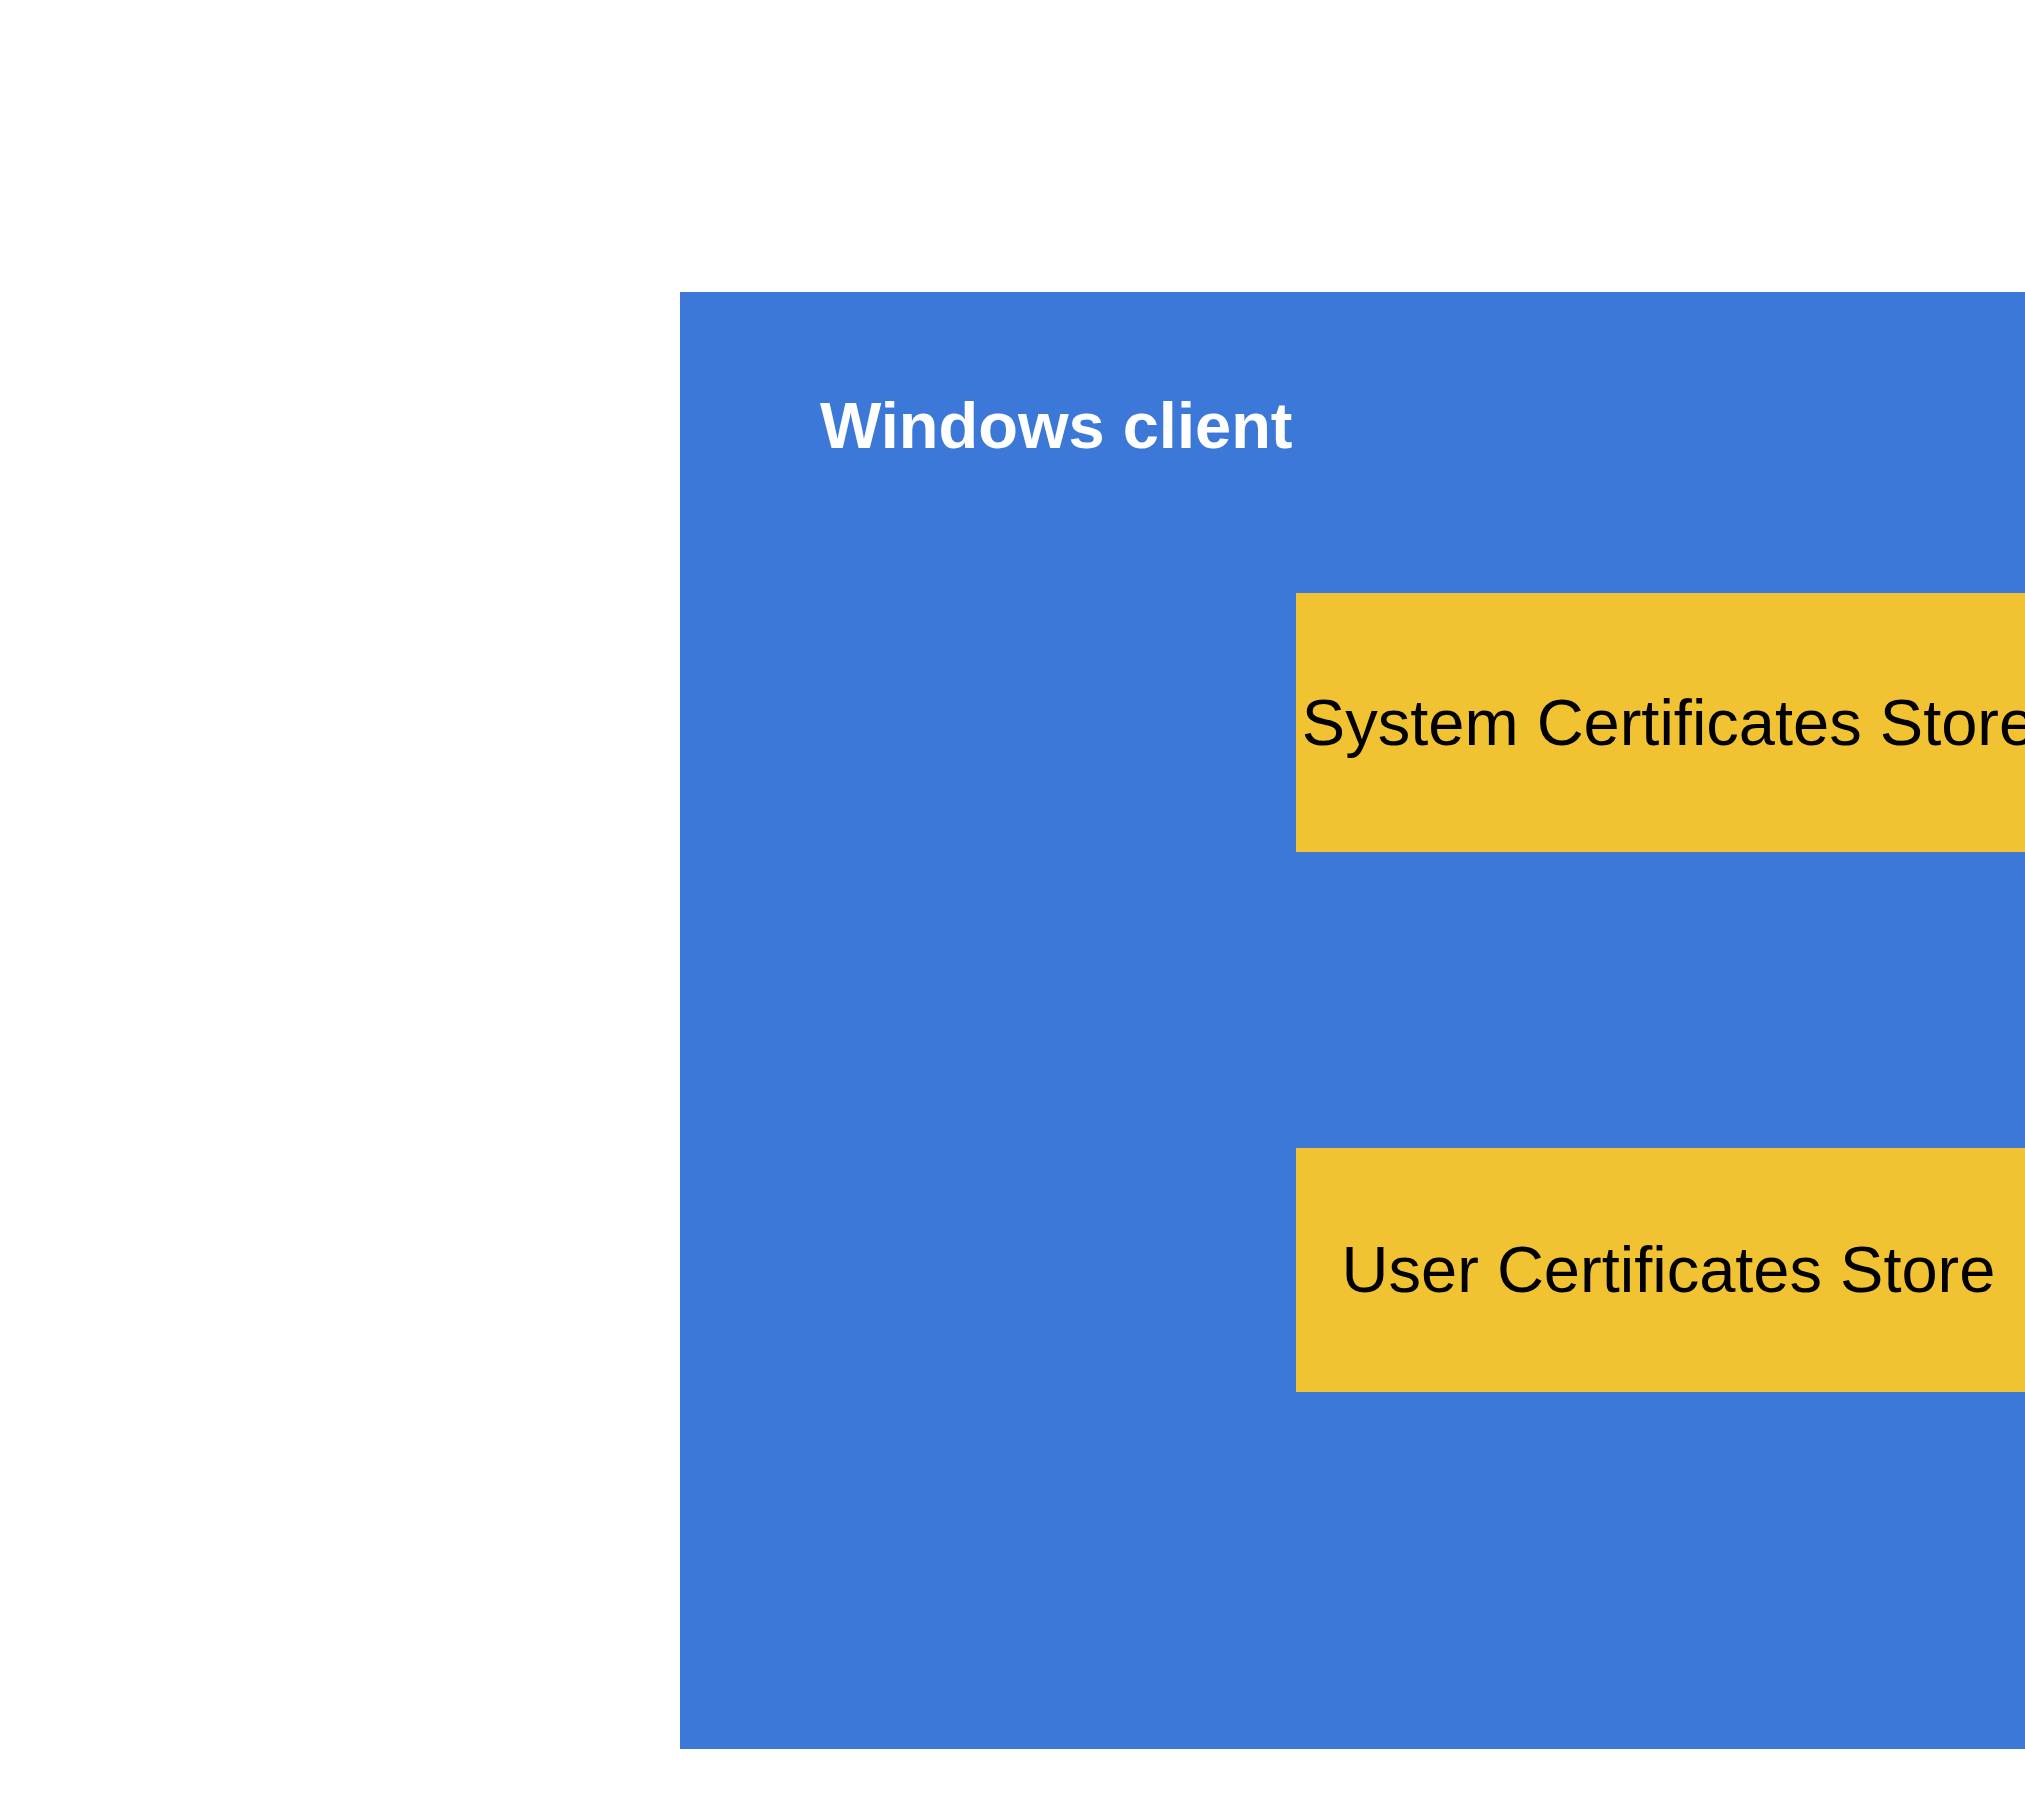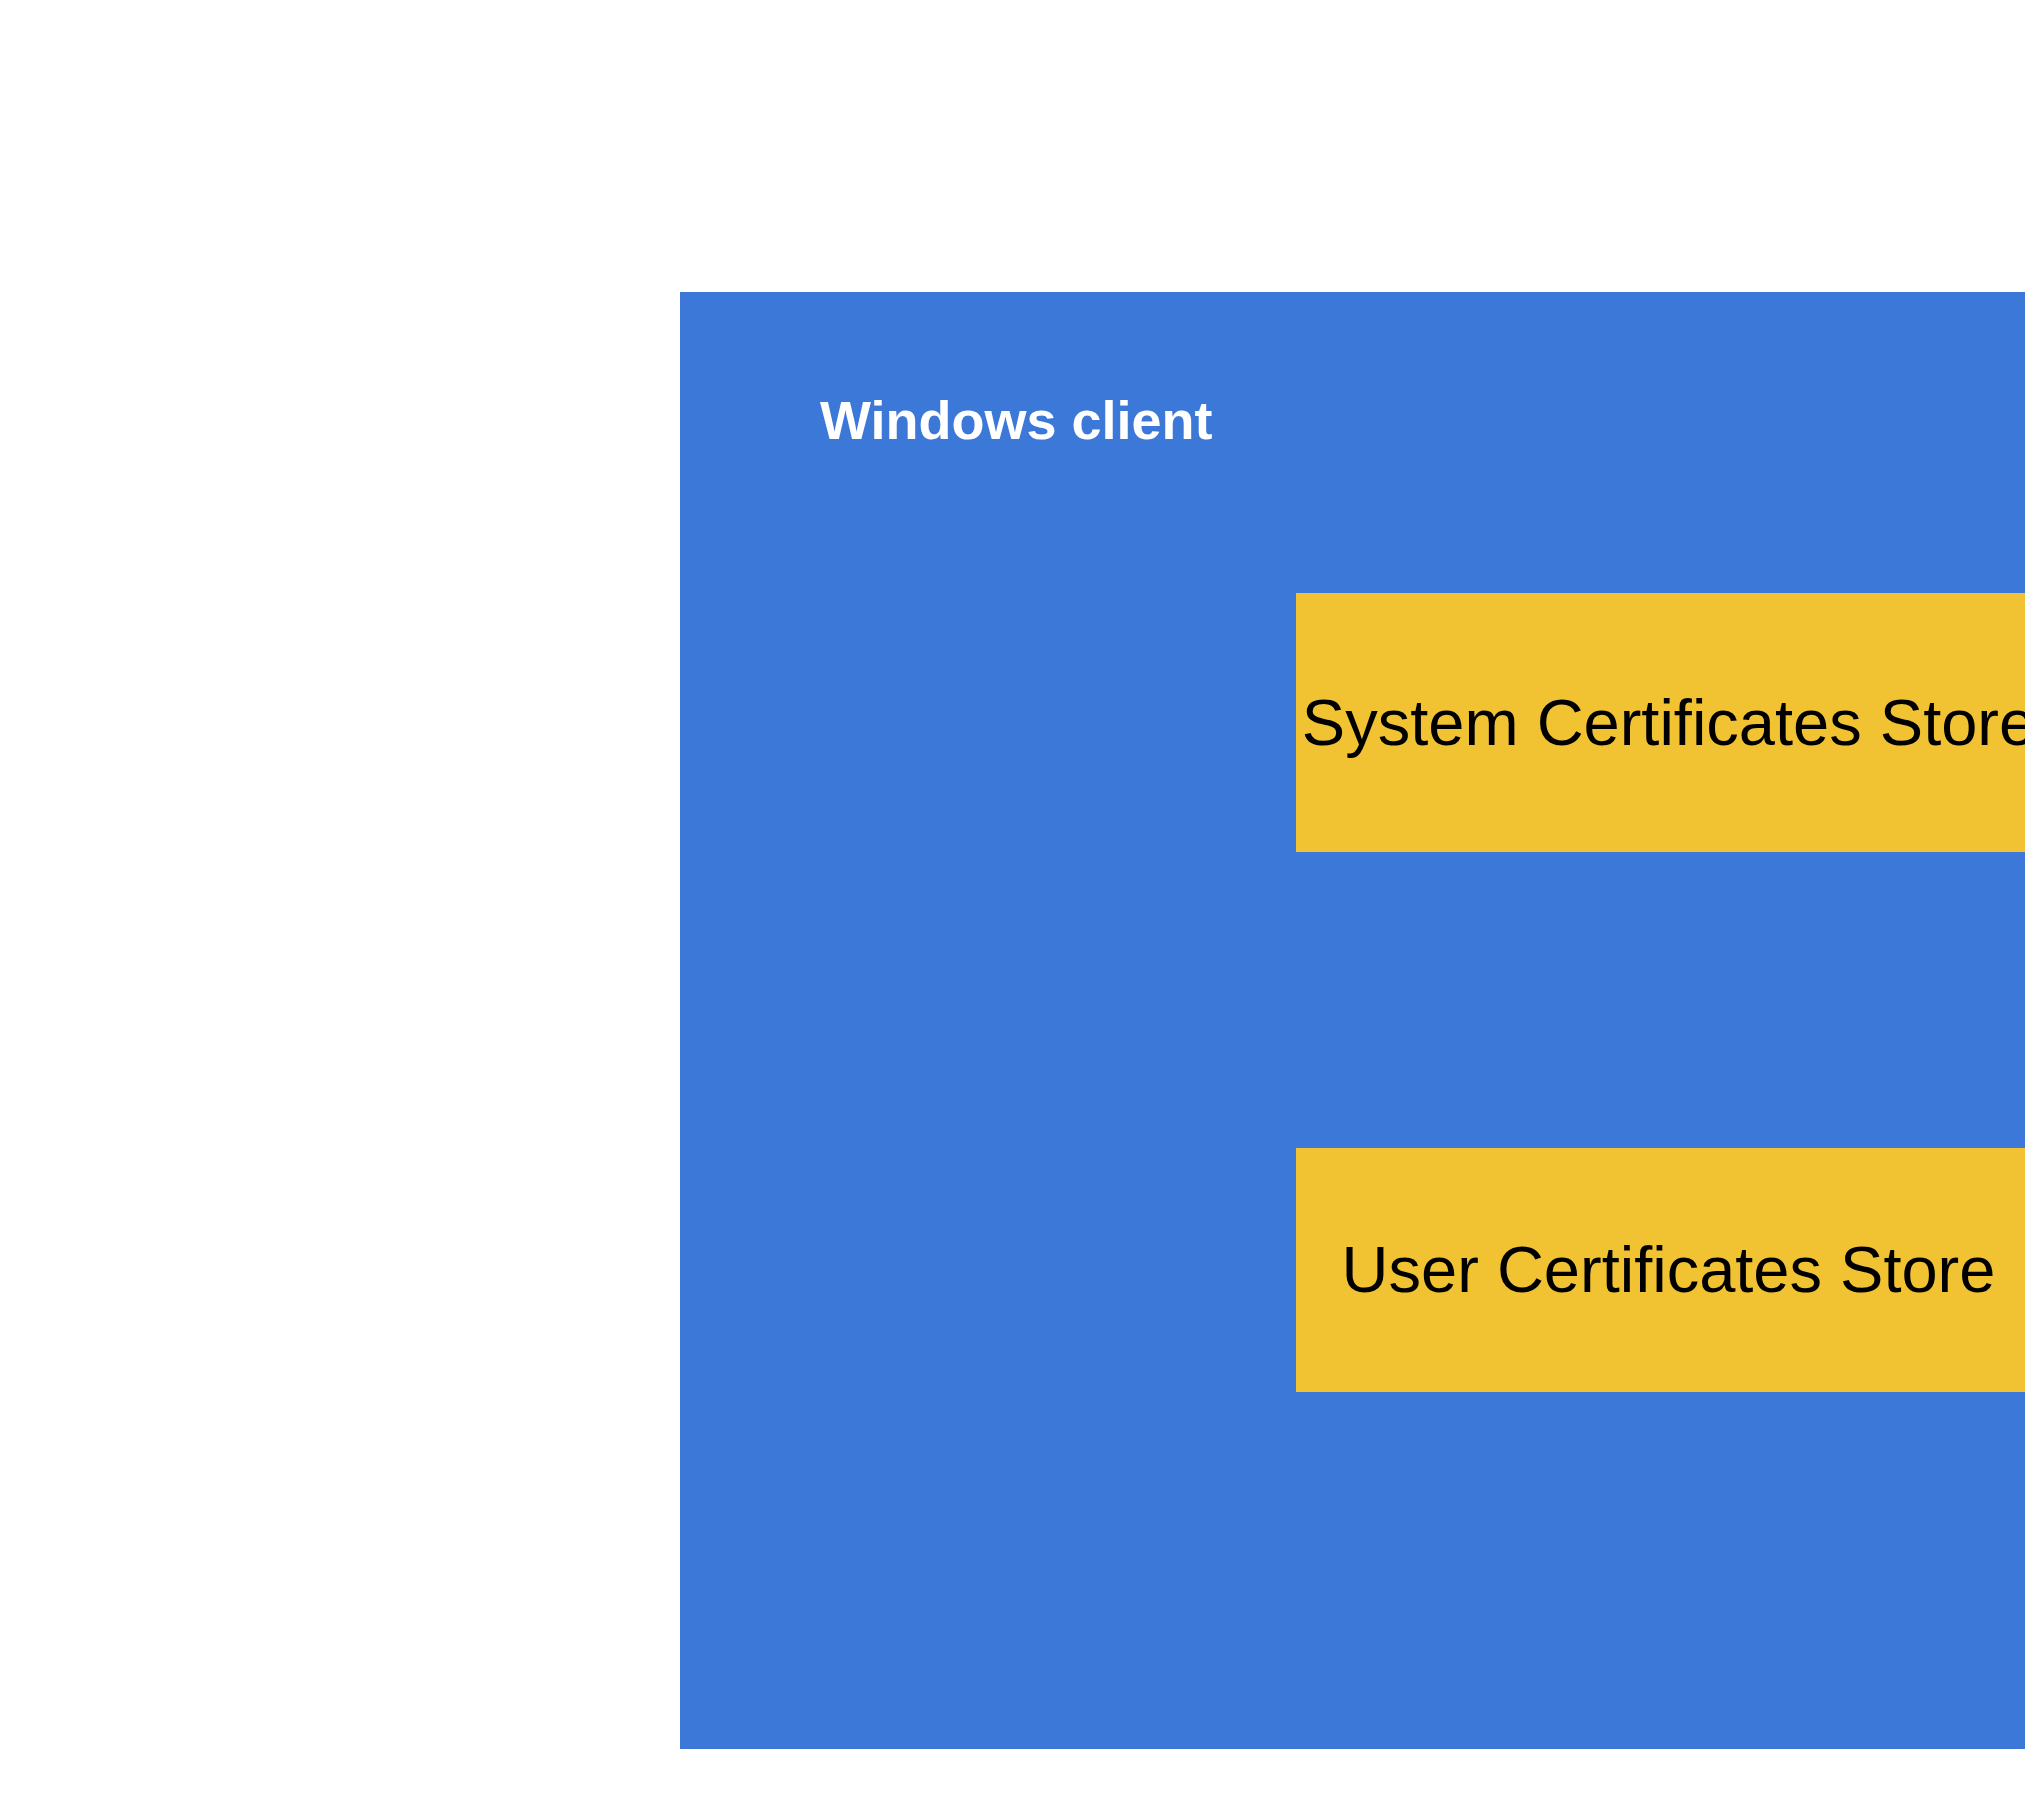--- a/index.html
+++ b/index.html
@@ -25,21 +25,21 @@
     left: 680px;
     top: 292px;
     width: 1458px;
     height: 1457px;
     background: #3c78d8;
   }
   .container-title {
     position: absolute;
     left: 820px;
     top: 393px;
-    font-size: 54px;
+    font-size: 65px;
     font-weight: bold;
     color: #ffffff;
     line-height: 1.0;
     letter-spacing: 0px;
     white-space: pre;
   }
 
   
   .node {
     position: absolute;

